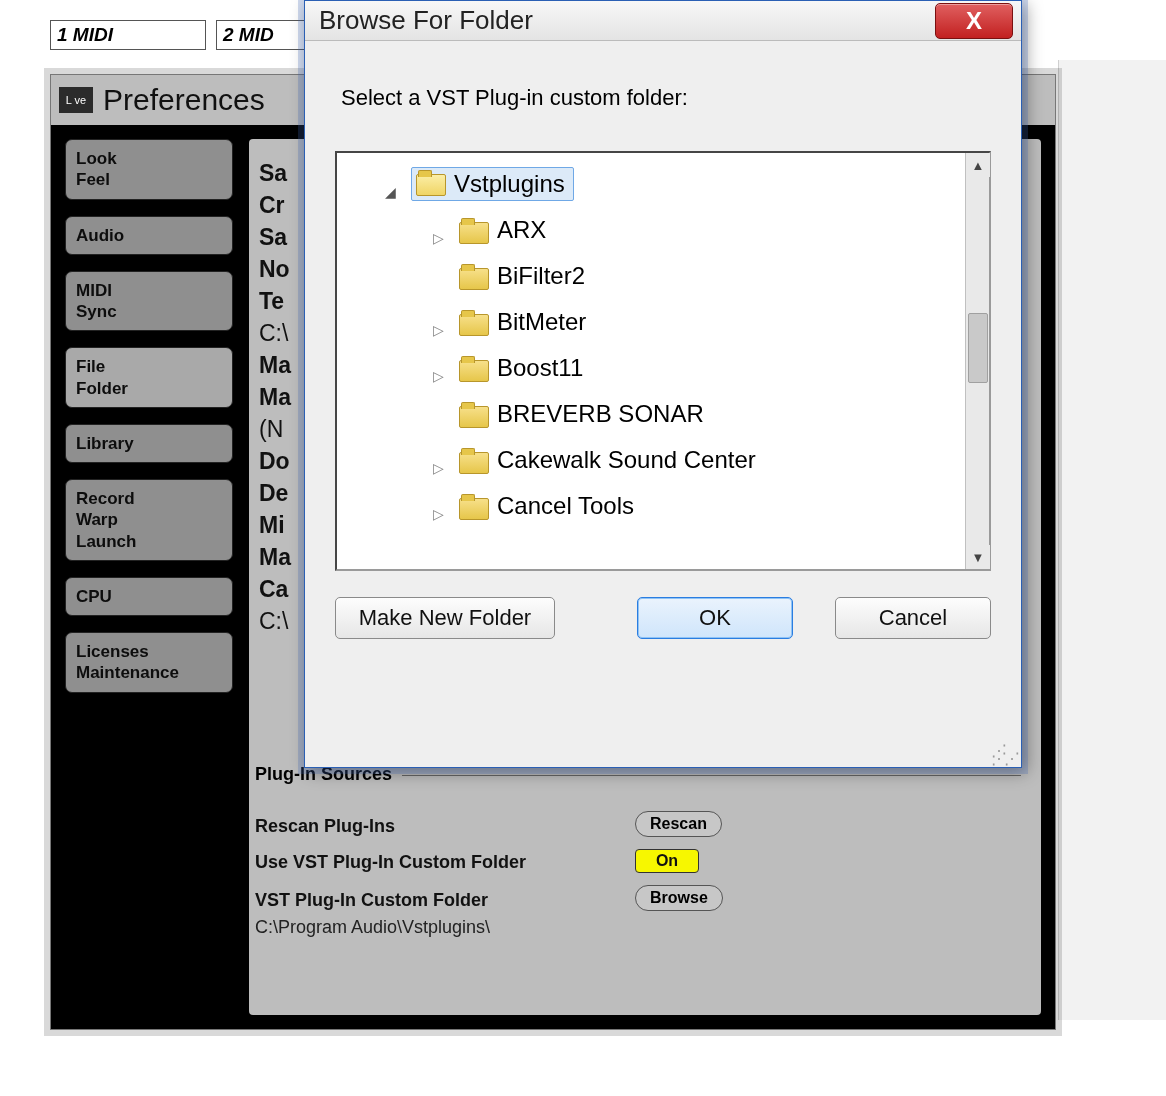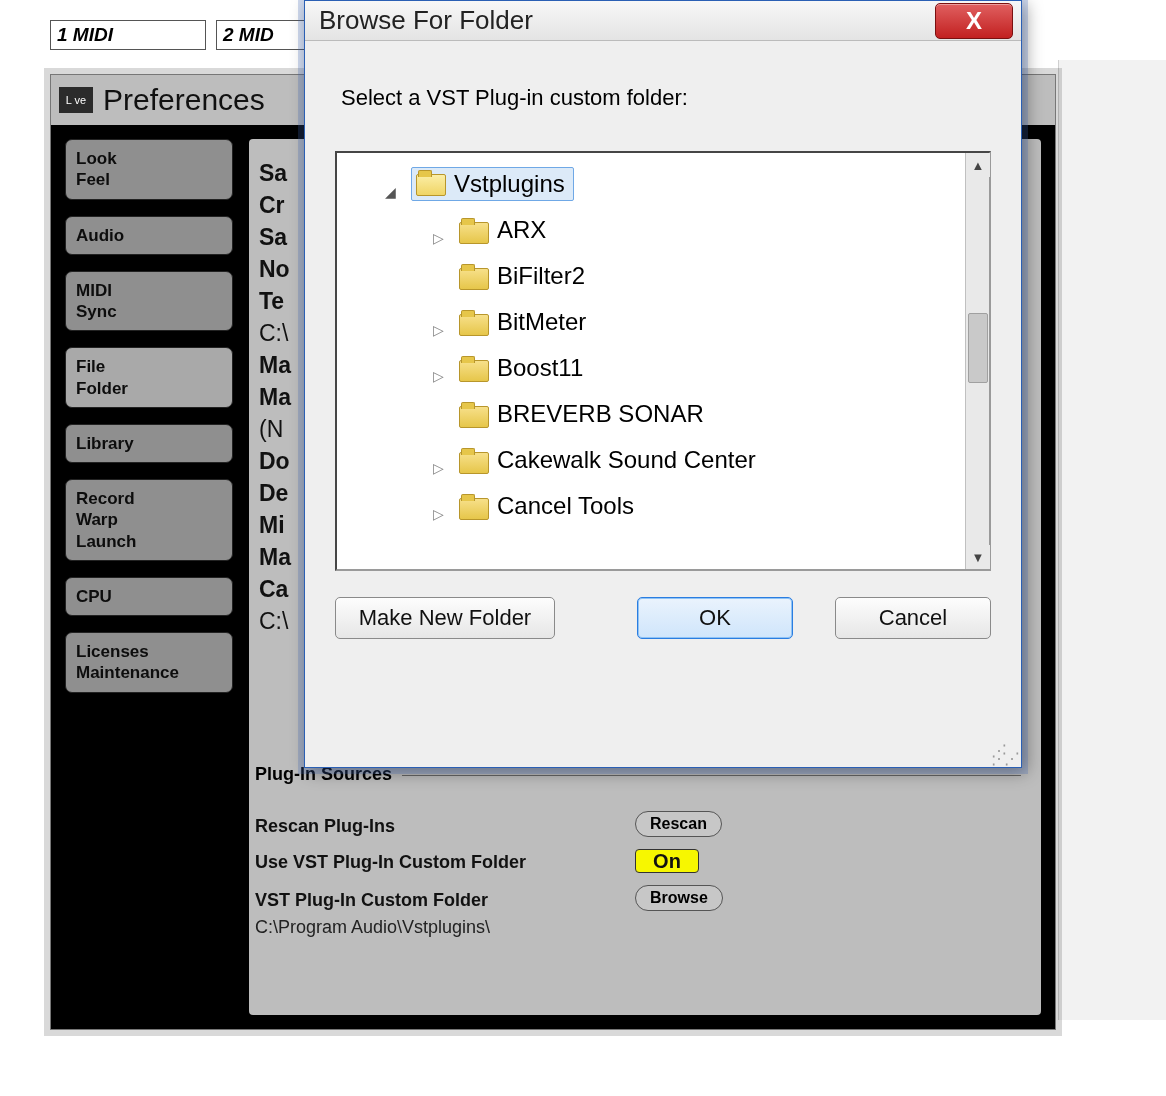--- a/index.html
+++ b/index.html
@@ -29,21 +29,21 @@
   .row { display:flex; align-items:flex-end; margin-bottom:12px; font-size:18px; color:#111; font-weight:bold; }
   .row .label { width:380px; }
   .row.sub { font-weight:normal; font-size:18px; color:#222; margin-top:-6px; margin-bottom:18px; }
   .section { border-top:1px solid #666; margin-bottom:14px; position:relative; }
   .section .section-title { position:relative; top:-12px; background:#bdbdbd; display:inline-block;
                              padding-right:10px; font-weight:bold; font-size:18px; }
 
   .pill-btn { border:1px solid #555; background:#c7c7c7; border-radius:14px; height:26px;
               padding:0 14px; font-size:16px; color:#000; font-weight:bold;}
   .toggle-on { width:64px; height:24px; background:#f7f700; border:1px solid #333; border-radius:4px;
-               text-align:center; font-size:20px; font-weight:bold; line-height:22px; }
+               text-align:center; font-size:16px; font-weight:bold; line-height:22px; }
 
   
   .dialog { position:absolute; left:304px; top:0; width:718px; height:768px;
             background:#efefef; border:1px solid #2a5fb4; box-shadow:0 0 0 6px rgba(60,100,180,0.25), 4px 4px 16px rgba(0,0,0,.4); }
   .dlg-titlebar { height:40px; display:flex; align-items:center; justify-content:space-between;
                   padding:0 0 0 14px; background:linear-gradient(#f7f7f7,#e4e4e4); border-bottom:1px solid #bbb; }
   .dlg-title { font-size:26px; color:#222; }
   .dlg-close { width:78px; height:36px; margin-right:8px; border-radius:5px;
                background:linear-gradient(#e06060,#c22020); border:1px solid #7a1010;
                color:#fff; font-size:24px; font-weight:bold; display:flex; align-items:center; justify-content:center;

